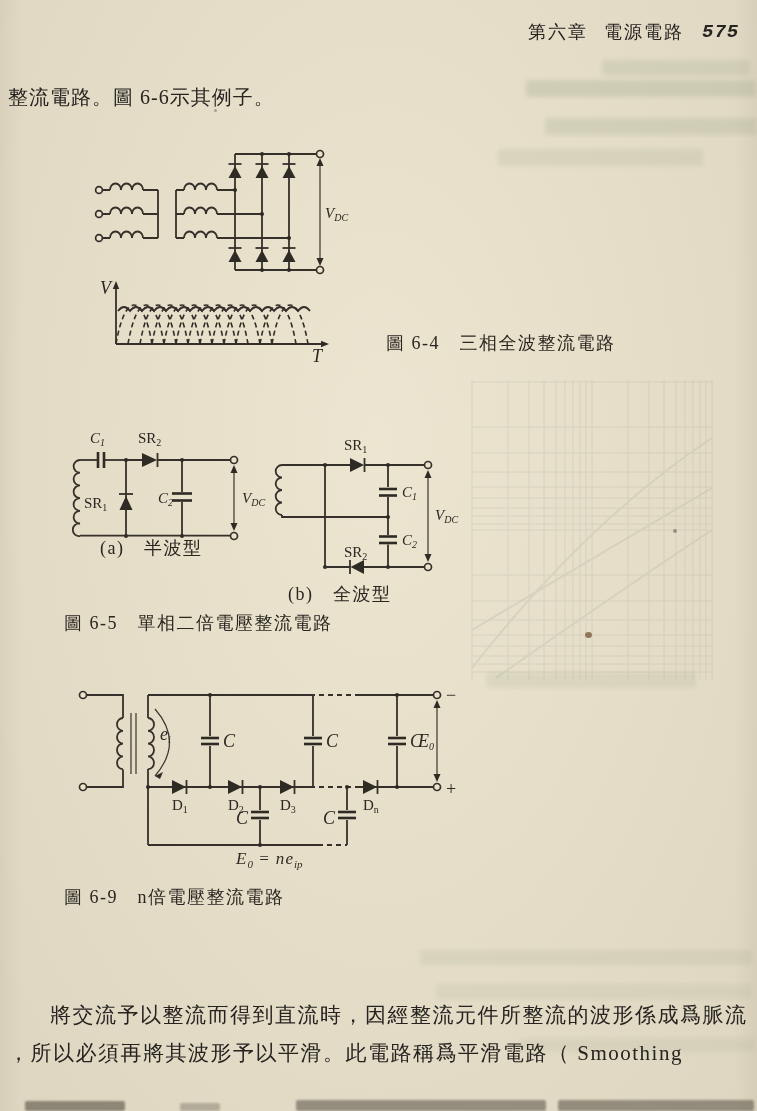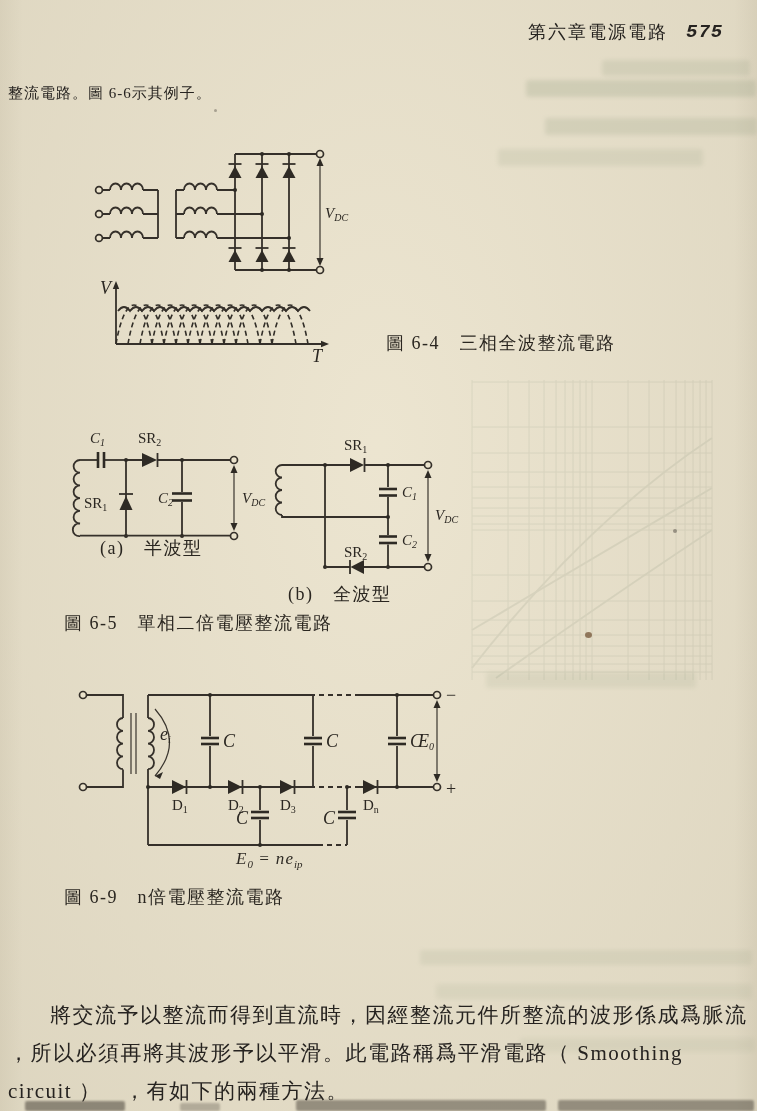--- a/index.html
+++ b/index.html
@@ -9,24 +9,24 @@
     background-image:
       radial-gradient(ellipse at 50% 40%, rgba(255,255,255,0.10), rgba(0,0,0,0.05) 95%),
       linear-gradient(90deg, rgba(120,105,75,0.07), rgba(120,105,75,0) 3%, rgba(120,105,75,0) 97%, rgba(120,105,75,0.08));
     overflow:hidden;
     font-family:"Liberation Serif","DejaVu Serif",serif;
     color:#2b2722;
   }
   .abs{position:absolute;}
   
   .header{left:528px;top:20px;font-size:18px;letter-spacing:2px;color:#262320;white-space:nowrap;}
-  .header .sect{margin-left:0;}
+  .header .sect{margin-left:16px;}
   .pagenum{font-family:Liberation Mono, monospace;font-style:italic;font-weight:bold;
            font-size:19px;margin-left:18px;letter-spacing:1px;position:relative;top:-1px;margin-top:8px;}
-  .intro{left:8px;top:84px;font-size:15px;letter-spacing:1px;color:#262320;}
+  .intro{left:8px;top:84px;font-size:20px;letter-spacing:1px;color:#262320;}
   .cap{font-size:18px;letter-spacing:1.5px;color:#2a2620;white-space:nowrap;}
   .formula{left:236px;top:849px;font-size:17px;font-style:italic;color:#2e2a24;letter-spacing:1px;}
   .formula sub{font-size:11px;letter-spacing:0;}
   .heading{left:18px;top:936px;font-family:"Liberation Sans","DejaVu Sans",sans-serif;
            font-weight:bold;font-size:29px;letter-spacing:4px;color:#211e19;}
   .para{left:8px;top:996px;width:747px;font-size:21px;letter-spacing:1.5px;line-height:38px;color:#262320;}
   .para .ind{text-indent:42px;}
   
   svg.circ{position:absolute;overflow:visible;}
   svg.circ .wire{stroke:#35302a;stroke-width:1.8;fill:none;}
@@ -326,21 +326,20 @@
     </g>
   </svg>
 
   <div class="abs formula"><span>E</span><sub>0</sub><span> = n</span><span>e</span><sub>ip</sub></div>
 
   <div class="abs cap" style="left:64px;top:885px">圖 6-9　n倍電壓整流電路</div>
 
   <div class="abs para">
     <div class="ind">將交流予以整流而得到直流時，因經整流元件所整流的波形係成爲脈流</div>
     <div>，所以必須再將其波形予以平滑。此電路稱爲平滑電路（ Smoothing</div>
-    <div>circuit ）　，有如下的兩種方法。</div>
   </div>
 
   <div class="abs blob" style="left:25px;top:1101px;width:100px;height:10px;opacity:.55"></div>
   <div class="abs blob" style="left:180px;top:1103px;width:40px;height:8px;opacity:.3"></div>
   <div class="abs blob" style="left:296px;top:1100px;width:250px;height:11px;opacity:.5"></div>
   <div class="abs blob" style="left:558px;top:1100px;width:196px;height:11px;opacity:.5"></div>
 
 </div>
 
 </body></html>

